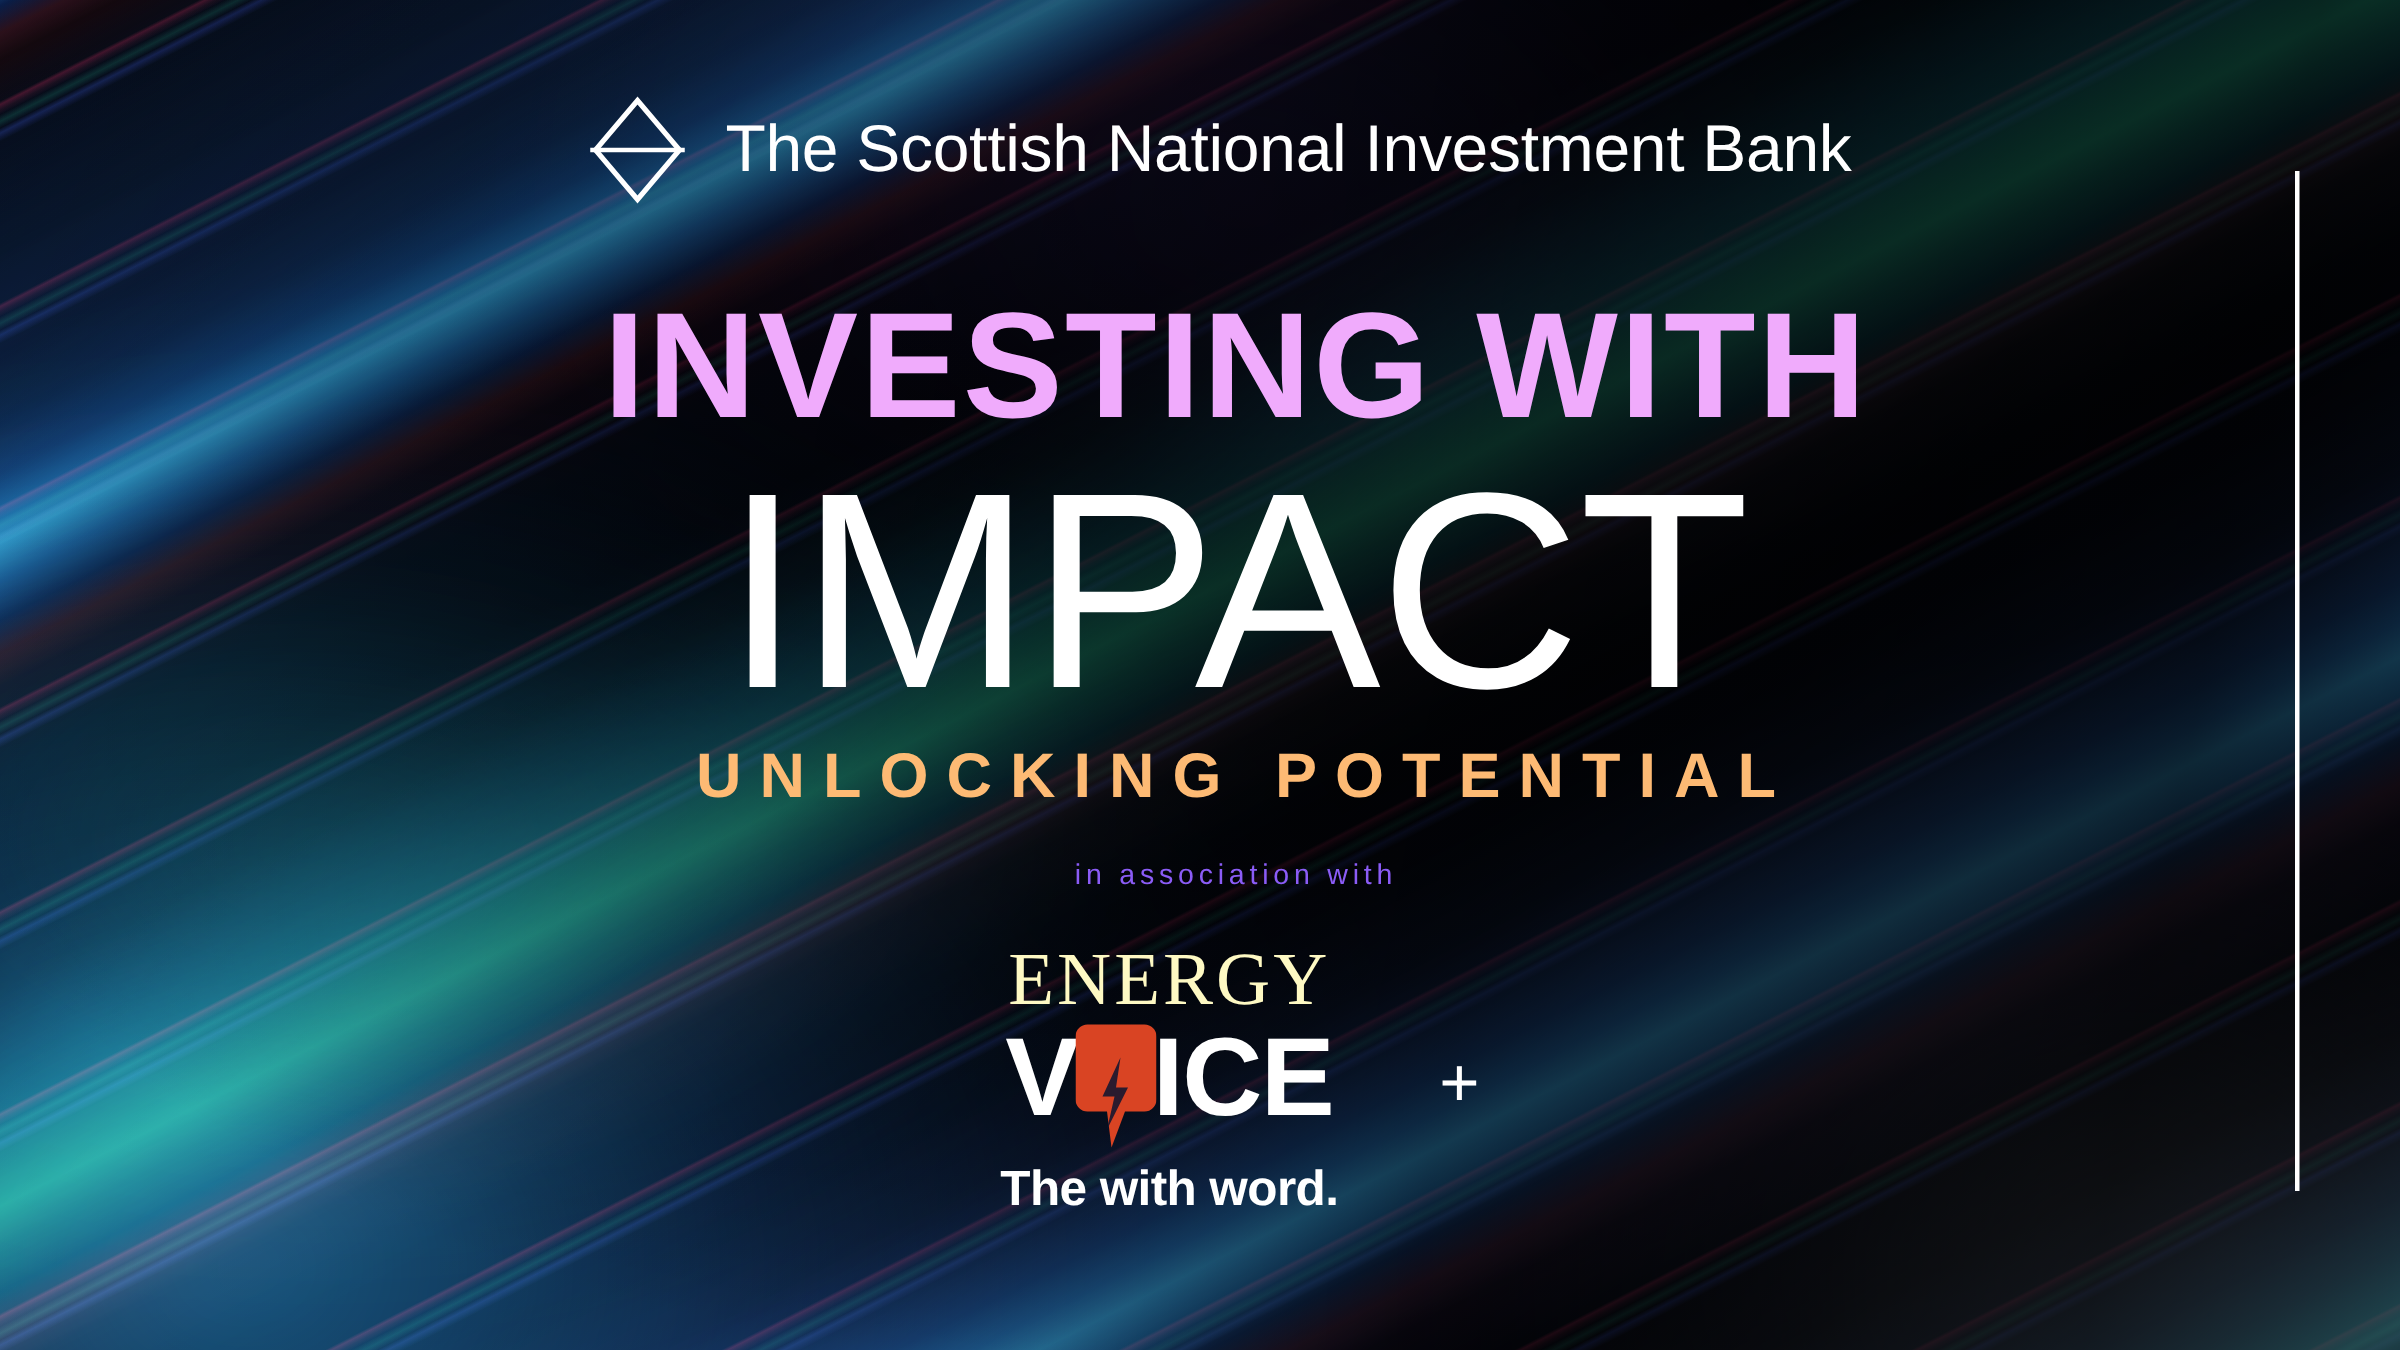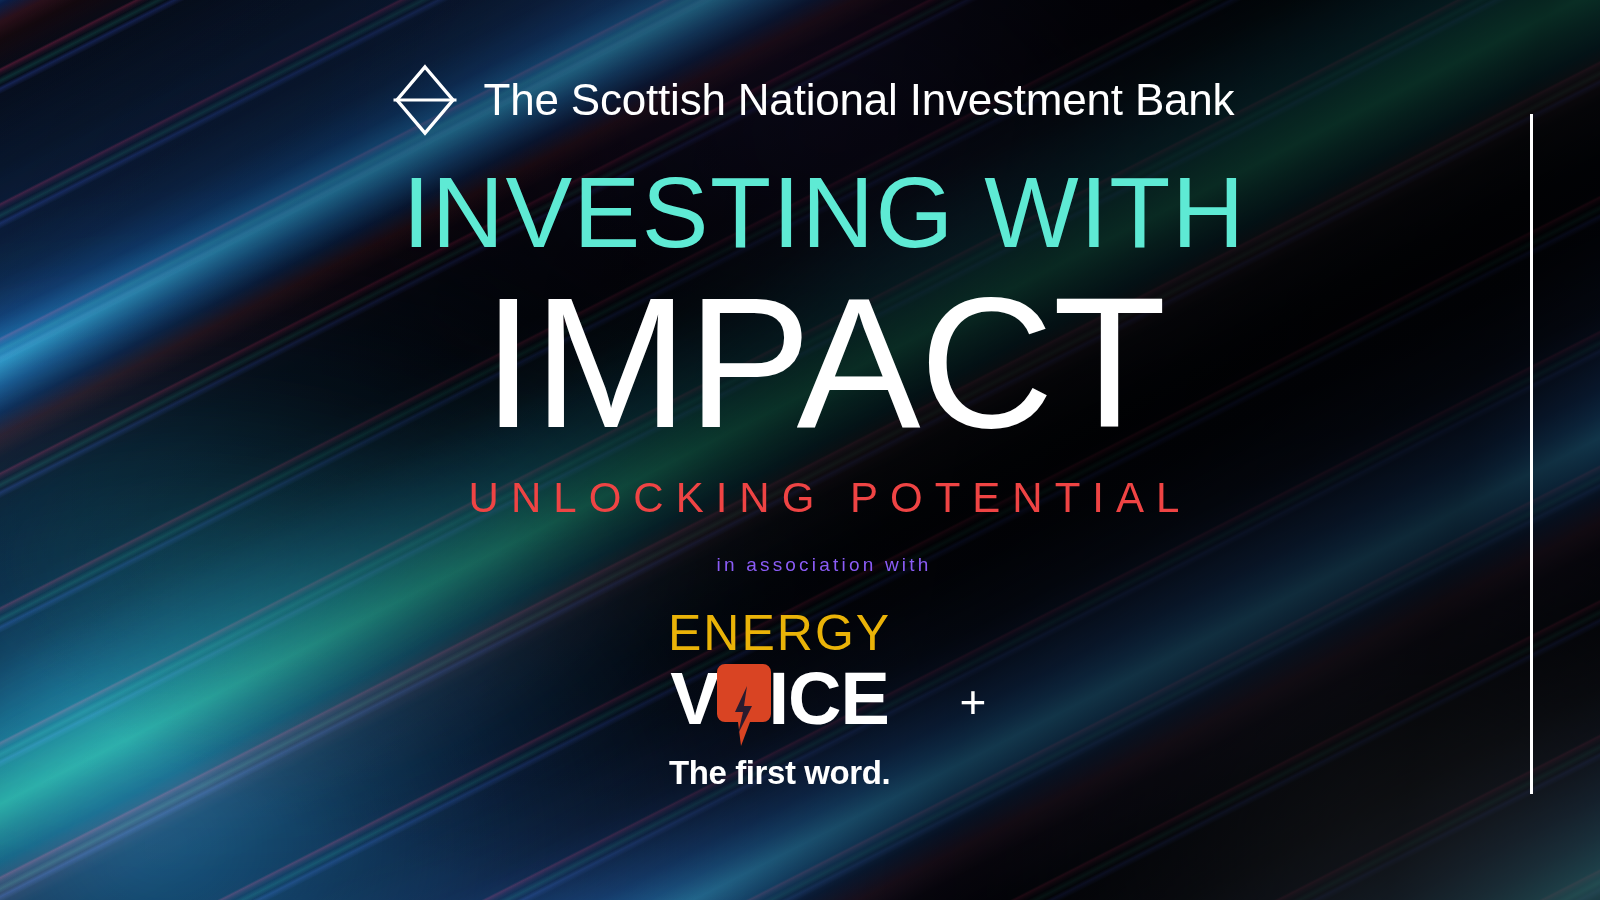--- a/index.html
+++ b/index.html
@@ -226,42 +226,42 @@
     color: #ffffff;
     font-size: 44px;
     font-weight: 400;
     letter-spacing: -0.2px;
     white-space: nowrap;
     line-height: 1;
   }
 
   
   .headline-1 {
-    margin-top: 24px;
-    color: #5eead4;
+    margin-top: 56px;
+    color: #f0abfc;
     font-size: 100px;
-    font-weight: 400;
+    font-weight: 700;
     letter-spacing: 1.5px;
     line-height: 1;
     white-space: nowrap;
   }
   .headline-2 {
     margin-top: 12px;
     color: #ffffff;
     font-size: 186px;
     font-weight: 400;
     letter-spacing: -1px;
     line-height: 0.96;
     white-space: nowrap;
   }
   .headline-3 {
-    margin-top: 24px;
-    color: #ef4444;
+    margin-top: 11px;
+    color: #fdba74;
     font-size: 42px;
-    font-weight: 400;
+    font-weight: 700;
     letter-spacing: 12px;
     line-height: 1;
     white-space: nowrap;
     padding-left: 12px;
   }
 
   .assoc-label {
     margin-top: 36px;
     color: #8b5cf6;
     font-size: 19px;
@@ -288,26 +288,27 @@
   }
 
   
   .ev-logo {
     display: flex;
     flex-direction: column;
     align-items: center;
     width: 236px;
   }
   .ev-energy {
-    color: #eab308;
+    color: #fef9c3;
     font-size: 50px;
     font-weight: 300;
     letter-spacing: 2px;
     line-height: 1;
     white-space: nowrap;
+    font-family: Liberation Serif, serif;
   }
   .ev-voice-wrap {
     display: flex;
     align-items: flex-start;
     margin-top: 4px;
   }
   .ev-voice-letters {
     color: #ffffff;
     font-size: 74px;
     font-weight: 700;
@@ -383,21 +384,21 @@
       <div class="ev-logo">
         <div class="ev-energy">ENERGY</div>
         <div class="ev-voice-wrap">
           <span class="ev-voice-letters">V</span>
           <svg class="ev-bubble" viewBox="0 0 54 86" aria-hidden="true">
             <path d="M8,2 H46 a8,8 0 0 1 8,8 V52 a8,8 0 0 1 -8,8 H33 L24,84 L21,60 H8 a8,8 0 0 1 -8,-8 V10 A8,8 0 0 1 8,2 Z" fill="#d94423"></path>
             <path d="M30,24 L18,50 L26,50 L21,72 L35,44 L27,44 Z" fill="#0a1430" opacity="0.85"></path>
           </svg>
           <span class="ev-voice-letters">ICE</span>
         </div>
-        <div class="ev-tagline">The first word.</div>
+        <div class="ev-tagline">The with word.</div>
       </div>
 
       <div class="plus-sign">+</div>
 
 
     </div>
   </div>
 </div>
 
 </body></html>

